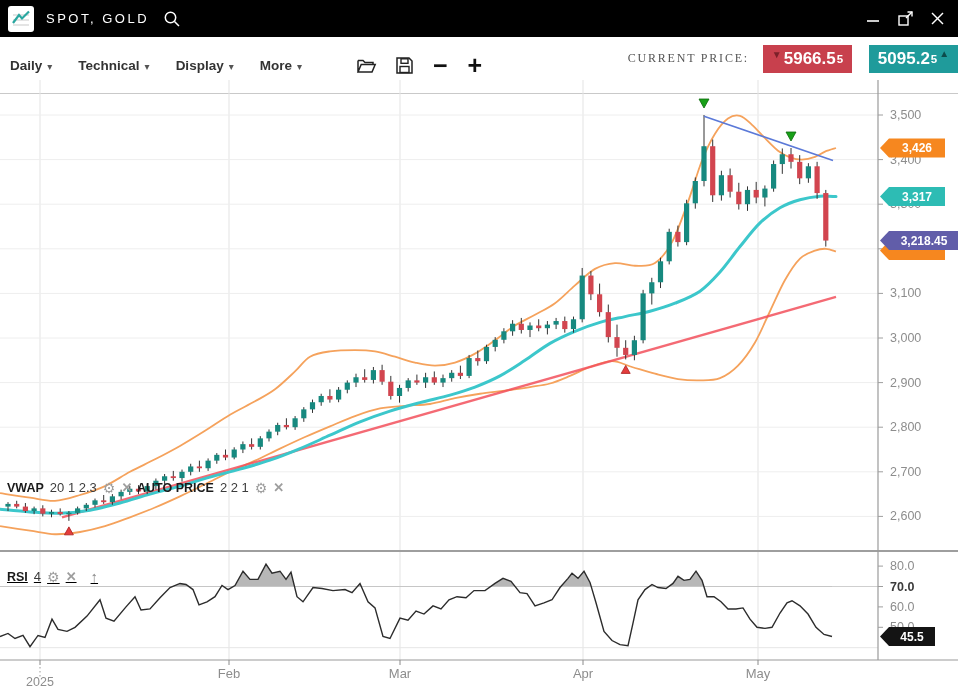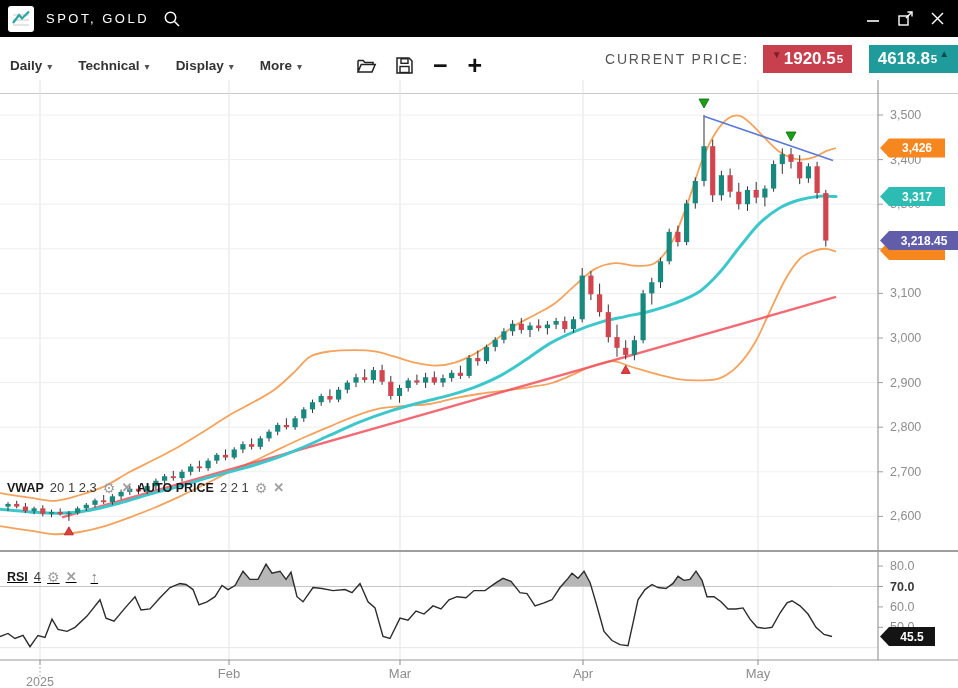--- a/index.html
+++ b/index.html
@@ -19,21 +19,21 @@
 
   
   .toolbar{position:absolute;top:37px;left:0;width:958px;height:57px;background:#fff;
     border-bottom:1px solid #c9c9c9;display:flex;align-items:center;padding:0 10px;}
   .menu-item{display:flex;align-items:center;gap:5px;margin-right:26px;cursor:pointer;}
   .menu-item .lbl{font-size:13.5px;font-weight:bold;color:#333;}
   .menu-item .caret{font-size:10px;color:#555;padding-top:2px;}
   .tool-ico{margin:0 9px;display:flex;align-items:center;cursor:pointer;}
   .zoom-btn{font-size:25px;font-weight:bold;color:#111;margin:0 10px;line-height:1;cursor:pointer;}
   .price-cluster{position:absolute;right:0;top:0;height:43px;display:flex;align-items:center;}
-  .cp-label{font-size:14px;letter-spacing:1.8px;color:#555;margin-right:14px;}
+  .cp-label{font-size:12px;letter-spacing:1.8px;color:#555;margin-right:14px;font-family:Liberation Serif, serif;}
   .px-badge{height:28px;min-width:89px;display:flex;align-items:center;justify-content:center;
     color:#fff;font-size:17px;font-weight:bold;padding:0 6px;}
   .px-badge .pip{font-size:11.5px;font-weight:bold;margin-left:1px;}
   .b-red{background:#c8404d;margin-right:17px;}
   .b-teal{background:#1f9b9b;}
   .dn-arr{color:#7b2029;font-size:10px;margin-right:2px;transform:translateY(-4px);}
   .up-arr{color:#0c4c4c;font-size:10px;margin-left:2px;transform:translateY(-5px);}
 
   
   #chart-svg{position:absolute;top:80px;left:0;}
@@ -116,25 +116,25 @@
         <rect x="5" y="10.5" width="9" height="6" fill="none" stroke="#222" stroke-width="1.4"></rect>
       </svg>
     </span>
     <span class="zoom-btn">−</span>
     <span class="zoom-btn">+</span>
 
     <div class="price-cluster">
       <span class="cp-label">CURRENT PRICE:</span>
       <span class="px-badge b-red">
         <span class="dn-arr">▼</span>
-        <span>1920.5</span>
+        <span>5966.5</span>
         <span class="pip">5</span>
       </span>
       <span class="px-badge b-teal">
-        <span>4618.8</span>
+        <span>5095.2</span>
         <span class="pip">5</span>
         <span class="up-arr">▲</span>
       </span>
     </div>
   </div>
 
   <svg id="chart-svg" width="958" height="608" viewBox="0 80 958 608">
       <g>
         <line x1="229" y1="80" x2="229" y2="660" stroke="#e3e3e3" stroke-width="1"></line>
         <line x1="400" y1="80" x2="400" y2="660" stroke="#e3e3e3" stroke-width="1"></line>

